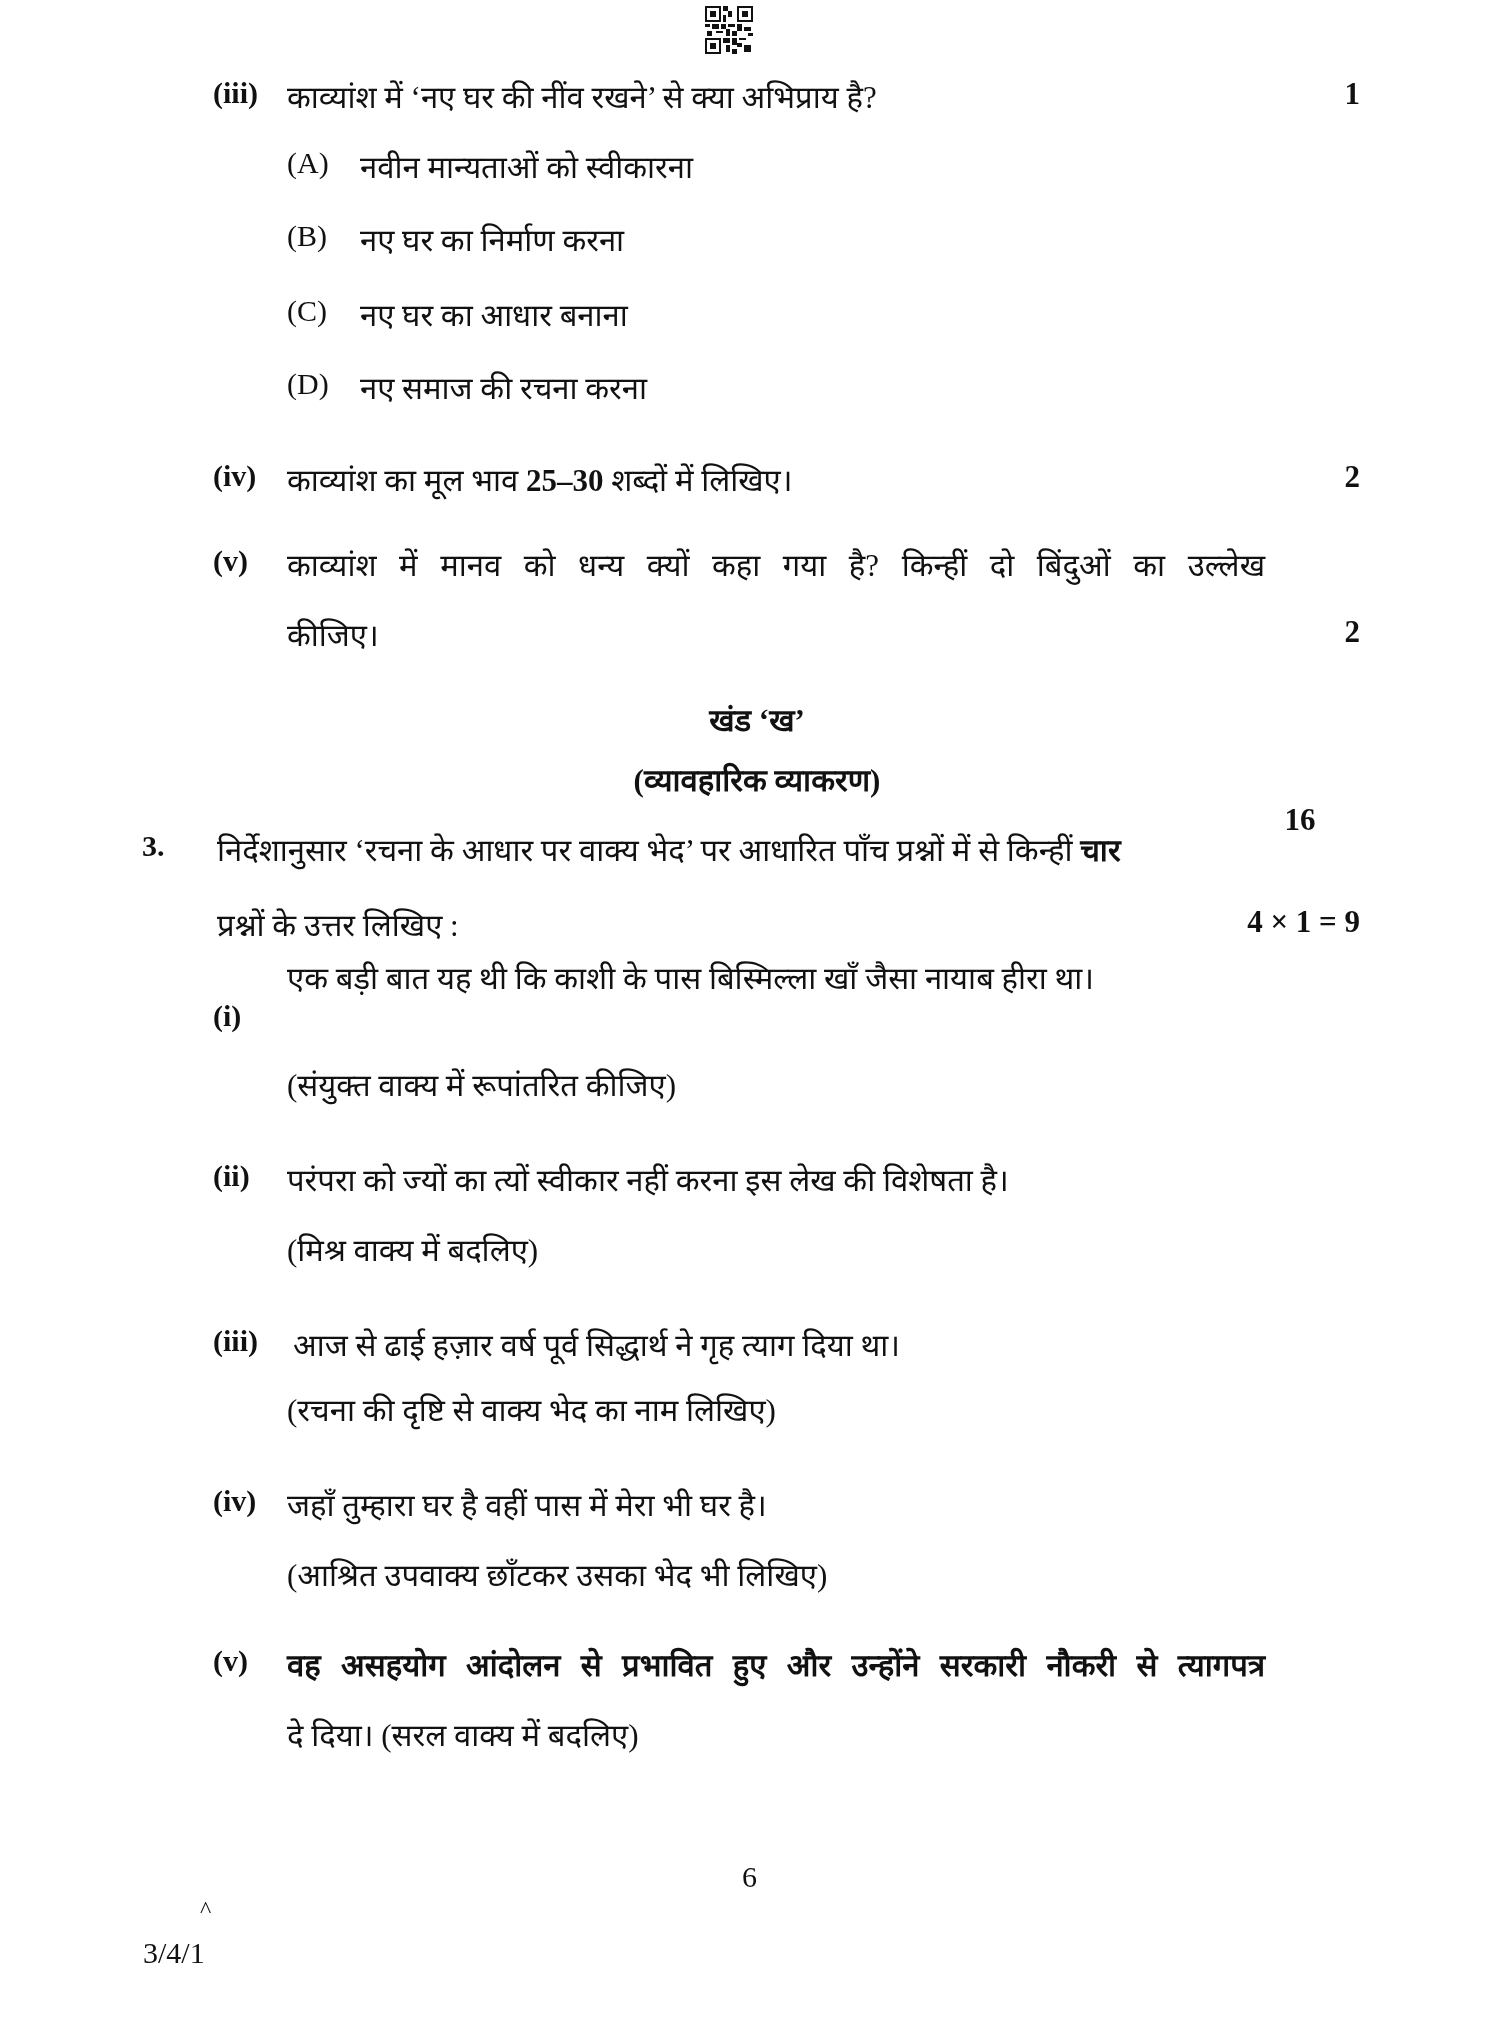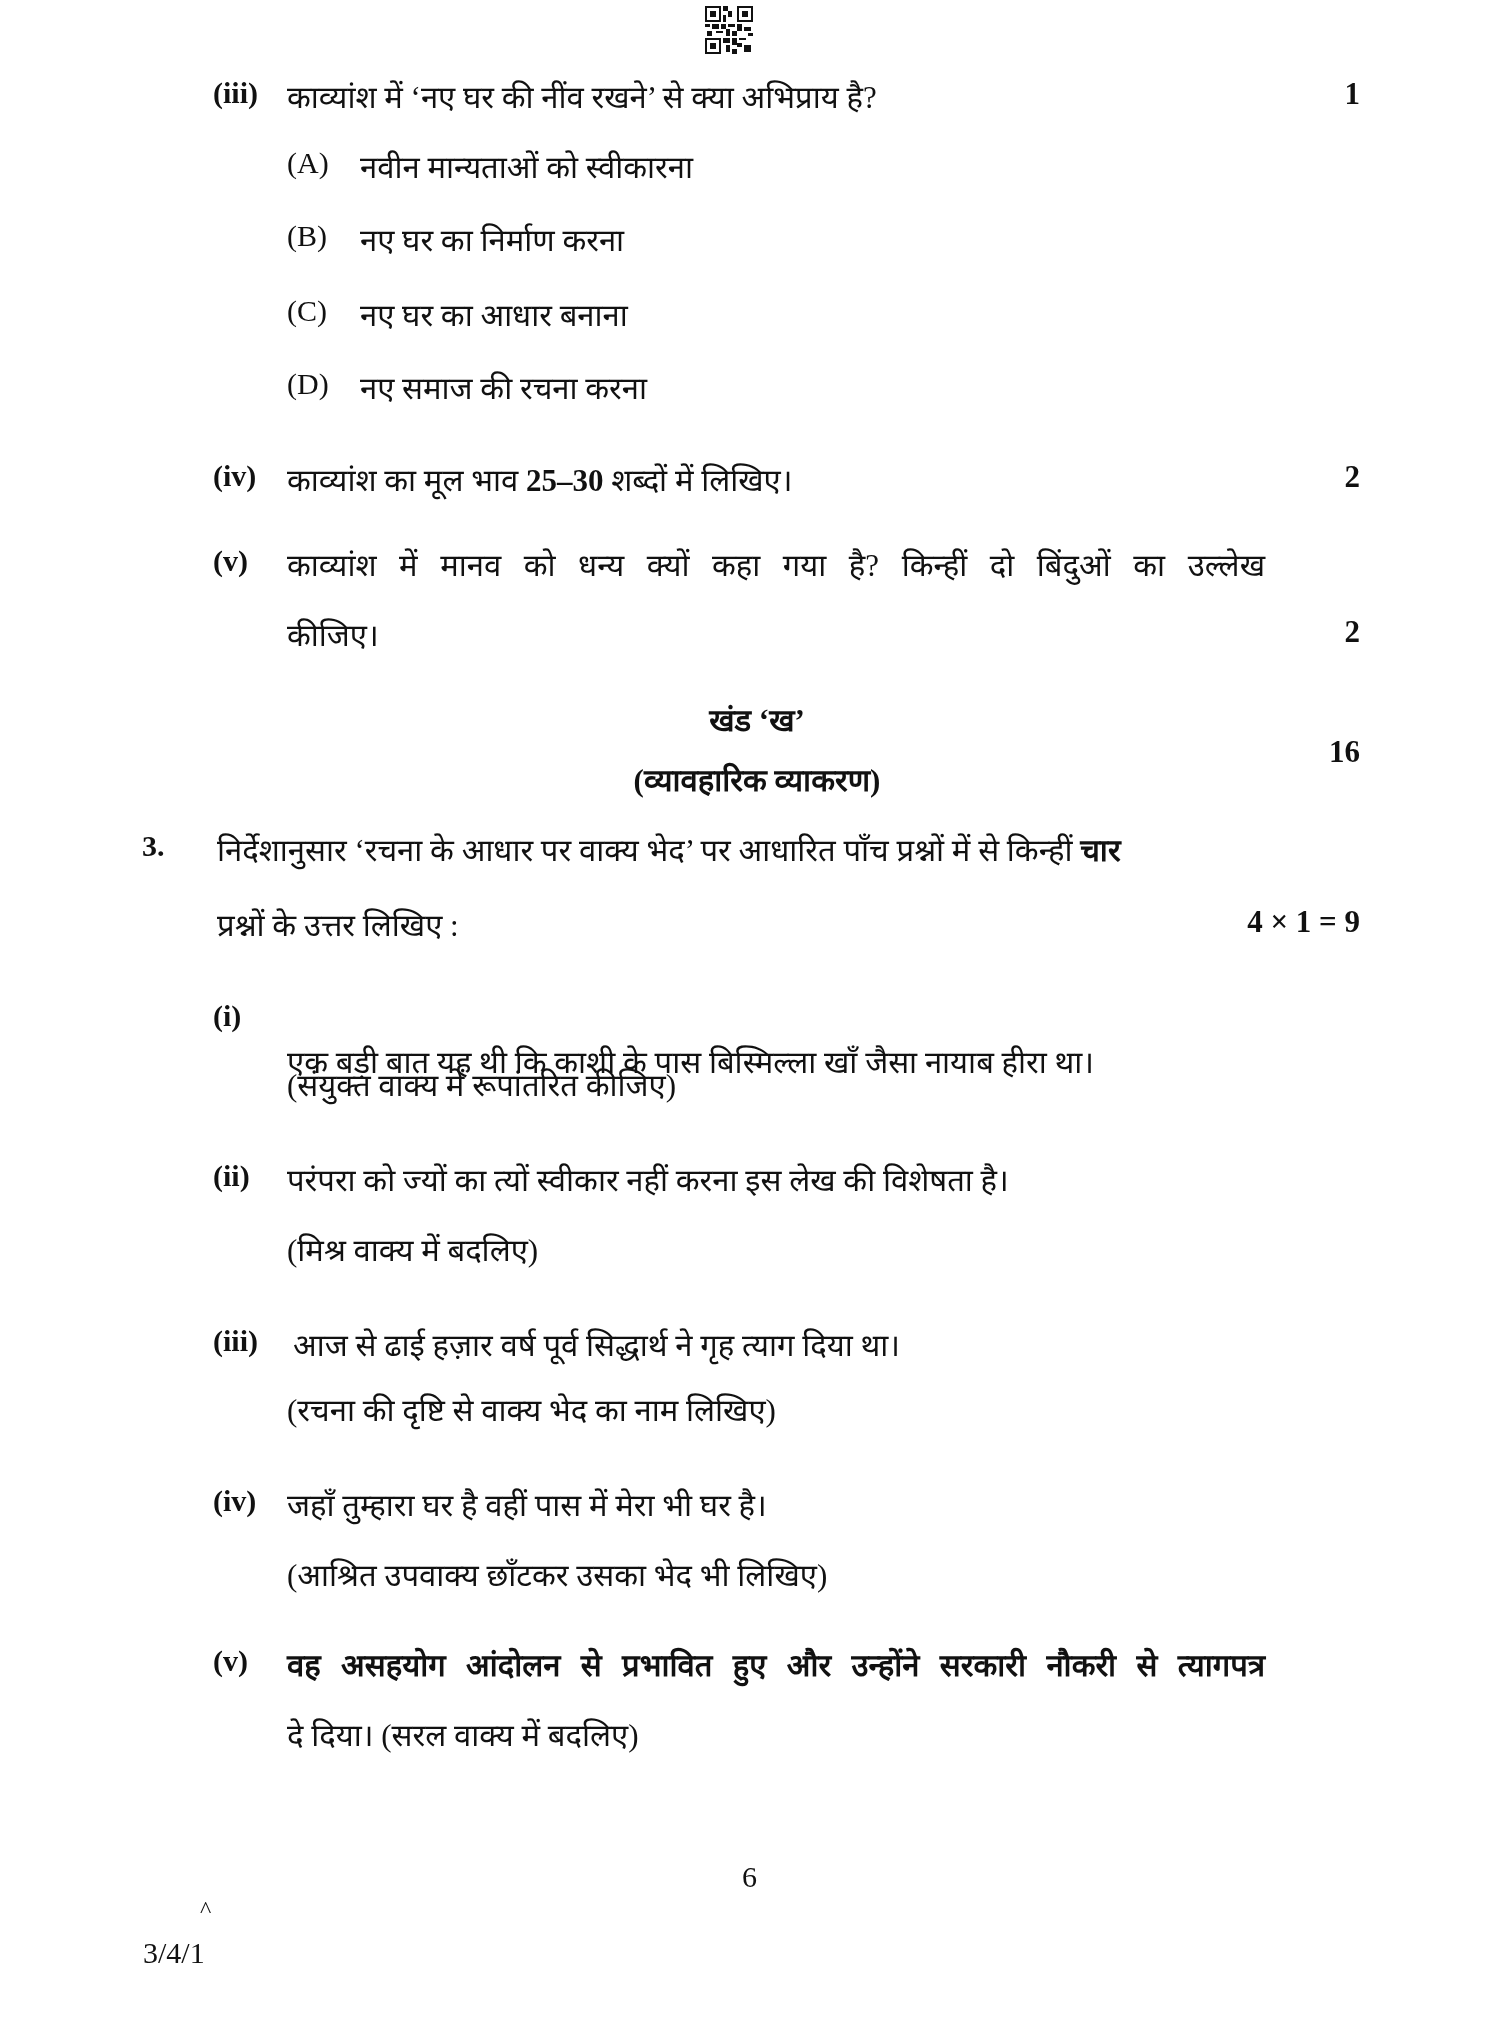--- a/index.html
+++ b/index.html
@@ -91,32 +91,32 @@
 <div>
   <span class="abs label" style="left:213px; top:544px;">(v)</span>
   <span class="abs txt" style="left:287px; top:543px; width:978px; text-align:justify; text-align-last:justify; white-space:normal; word-spacing:6px;">काव्यांश में मानव को धन्य क्यों कहा गया है? किन्हीं दो बिंदुओं का उल्लेख</span>
   <span class="abs txt" style="left:287px; top:613px;">कीजिए।</span>
   <span class="abs mark" style="left:1240px; top:614px;">2</span>
 </div>
 
 <div>
   <div class="abs heading" style="top:698px;">खंड ‘ख’</div>
   <div class="abs heading" style="top:758px;">(व्यावहारिक व्याकरण)</div>
-  <span class="abs mark" style="left:1240px; top:734px;">16</span>
+  <span class="abs mark" style="left:1240px; top:802px;text-align:center;">16</span>
 </div>
 
 <div>
   <span class="abs label" style="left:142px; top:829px;">3.</span>
   <span class="abs txt" style="left:217px; top:828px;"><span>निर्देशानुसार ‘रचना के आधार पर वाक्य भेद’ पर आधारित पाँच प्रश्नों में से किन्हीं </span><span class="bold">चार</span></span>
   <span class="abs txt" style="left:217px; top:903px;">प्रश्नों के उत्तर लिखिए :</span>
   <span class="abs mark" style="left:1160px; width:200px; top:904px;">4 × 1 = 9</span>
 
   <div>
     <span class="abs label" style="left:213px; top:999px;">(i)</span>
-    <span class="abs txt" style="left:287px; top:1040px;">एक बड़ी बात यह थी कि काशी के पास बिस्मिल्ला खाँ जैसा नायाब हीरा था।</span>
+    <span class="abs txt" style="left:287px; top:956px;">एक बड़ी बात यह थी कि काशी के पास बिस्मिल्ला खाँ जैसा नायाब हीरा था।</span>
     <span class="abs txt" style="left:287px; top:1063px;">(संयुक्त वाक्य में रूपांतरित कीजिए)</span>
   </div>
 
   <div>
     <span class="abs label" style="left:213px; top:1159px;">(ii)</span>
     <span class="abs txt" style="left:287px; top:1158px;">परंपरा को ज्यों का त्यों स्वीकार नहीं करना इस लेख की विशेषता है।</span>
     <span class="abs txt" style="left:287px; top:1228px;">(मिश्र वाक्य में बदलिए)</span>
   </div>
 
   <div>

